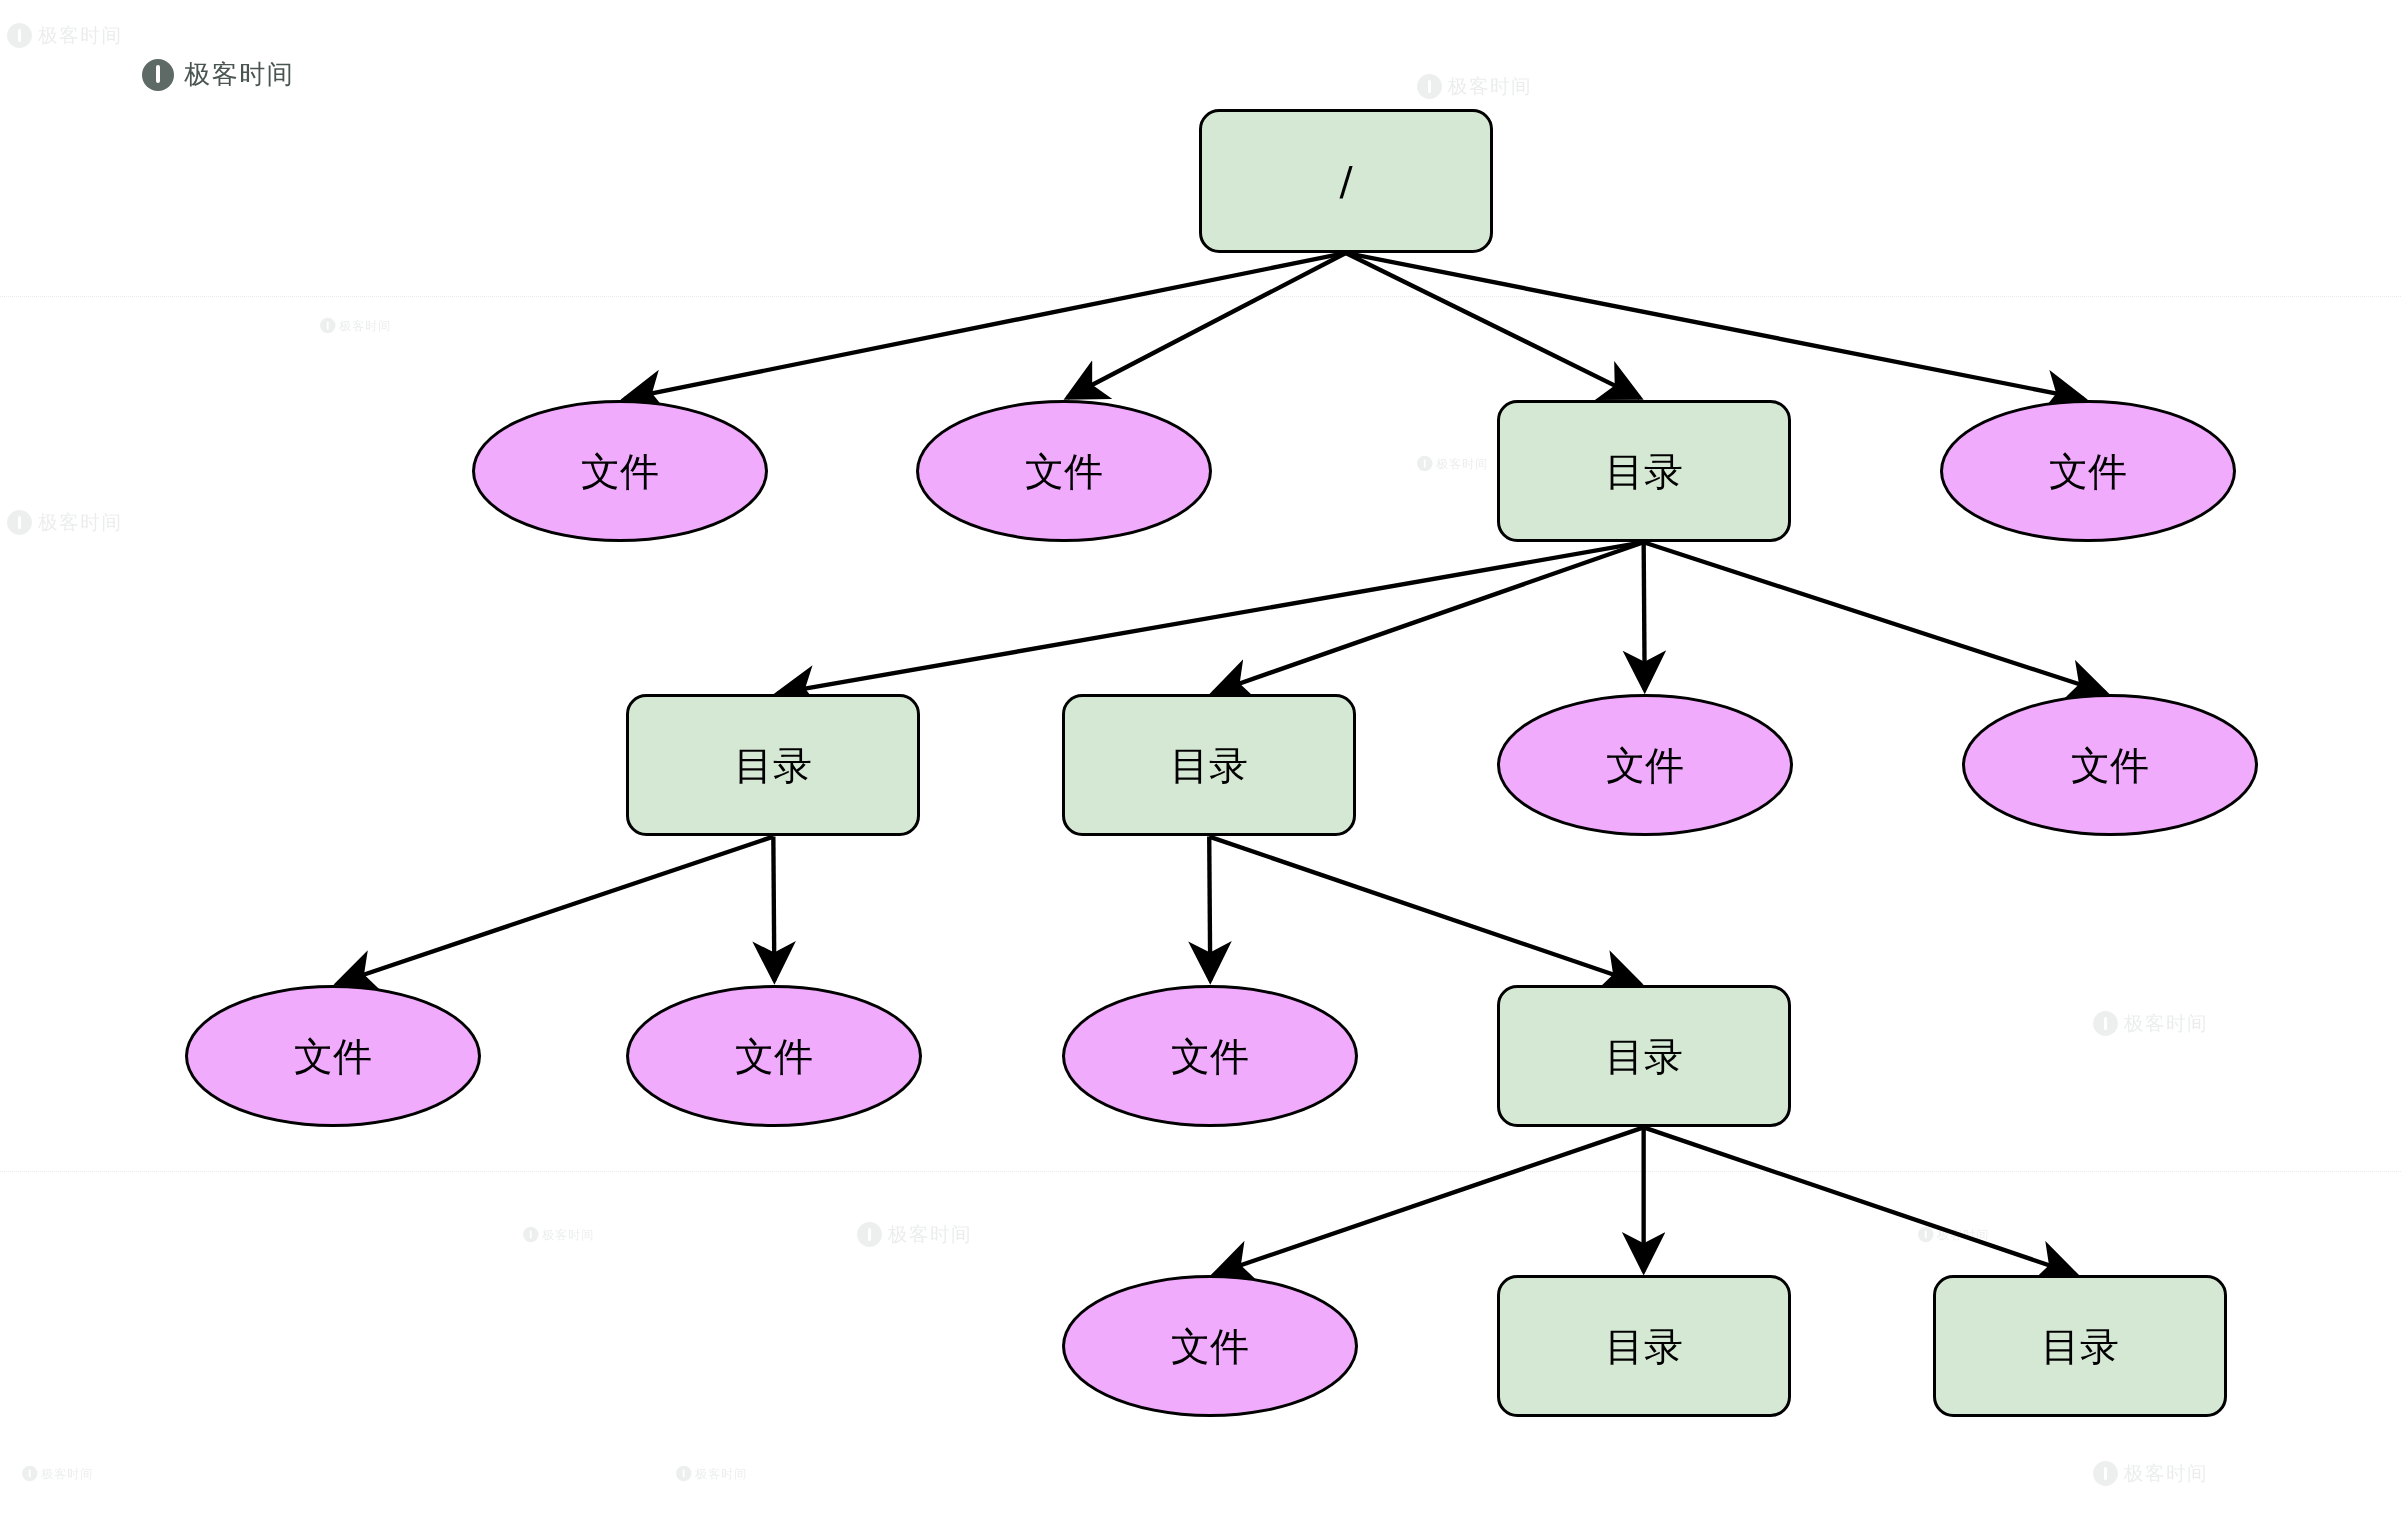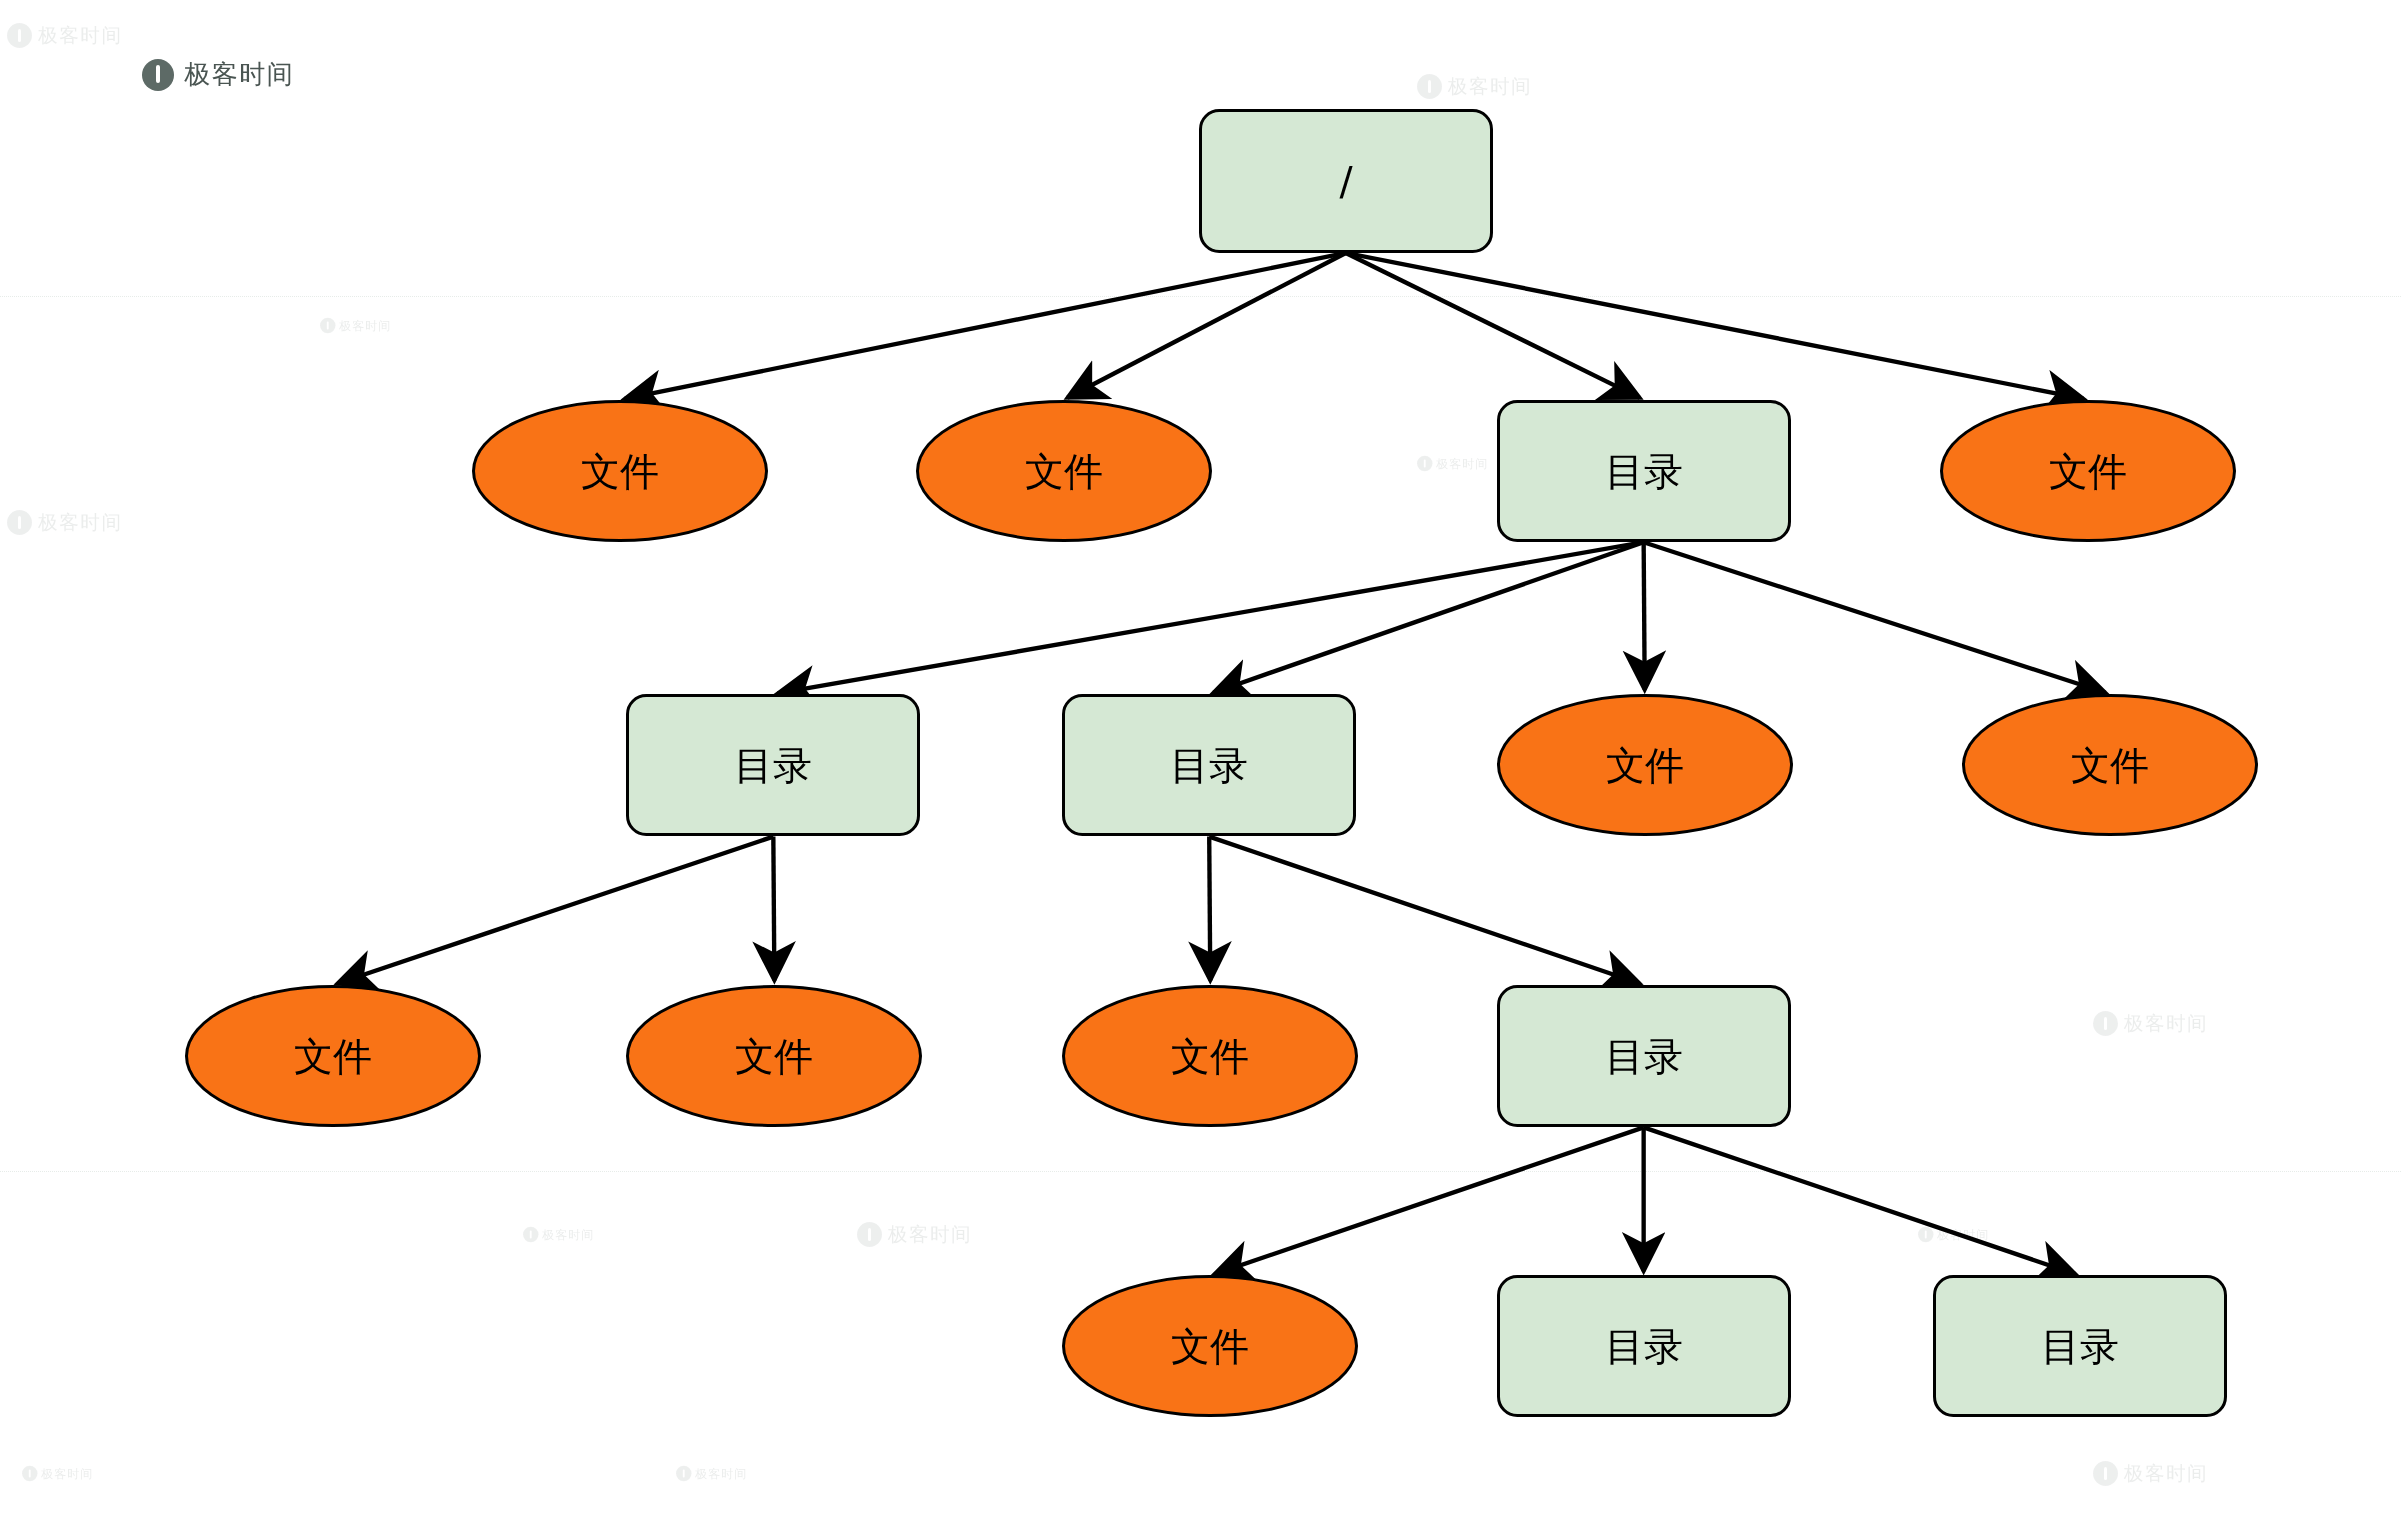--- a/index.html
+++ b/index.html
@@ -80,21 +80,21 @@
     color: #000000;
     font-size: 39px;
     line-height: 1;
     font-family: "DejaVu Sans", "Liberation Sans", sans-serif;
   }
   .node.dir {
     background: #d5e8d4;
     border-radius: 20.3px;
   }
   .node.file {
-    background: #f97316;
+    background: #f0abfc;
     border-radius: 50%;
   }
   .node-label {
     pointer-events: none;
   }
   .brand-logo {
     position: absolute;
     display: flex;
     align-items: center;
     gap: 10.2px;

